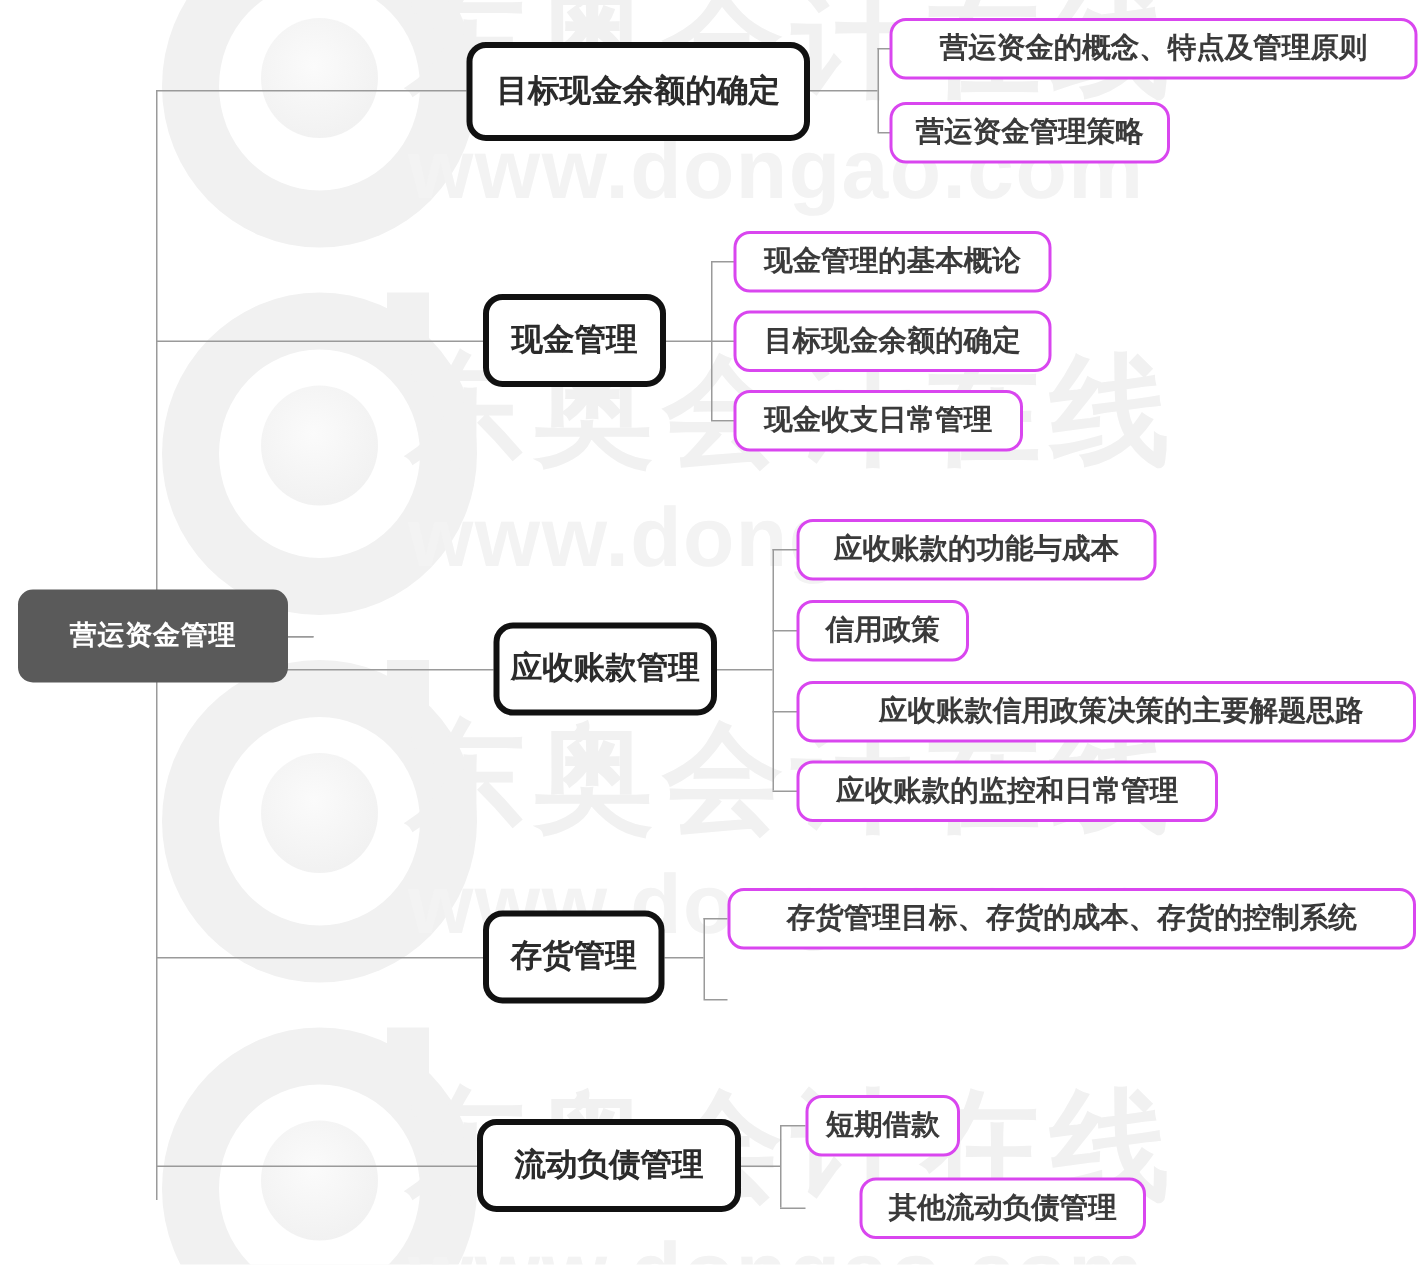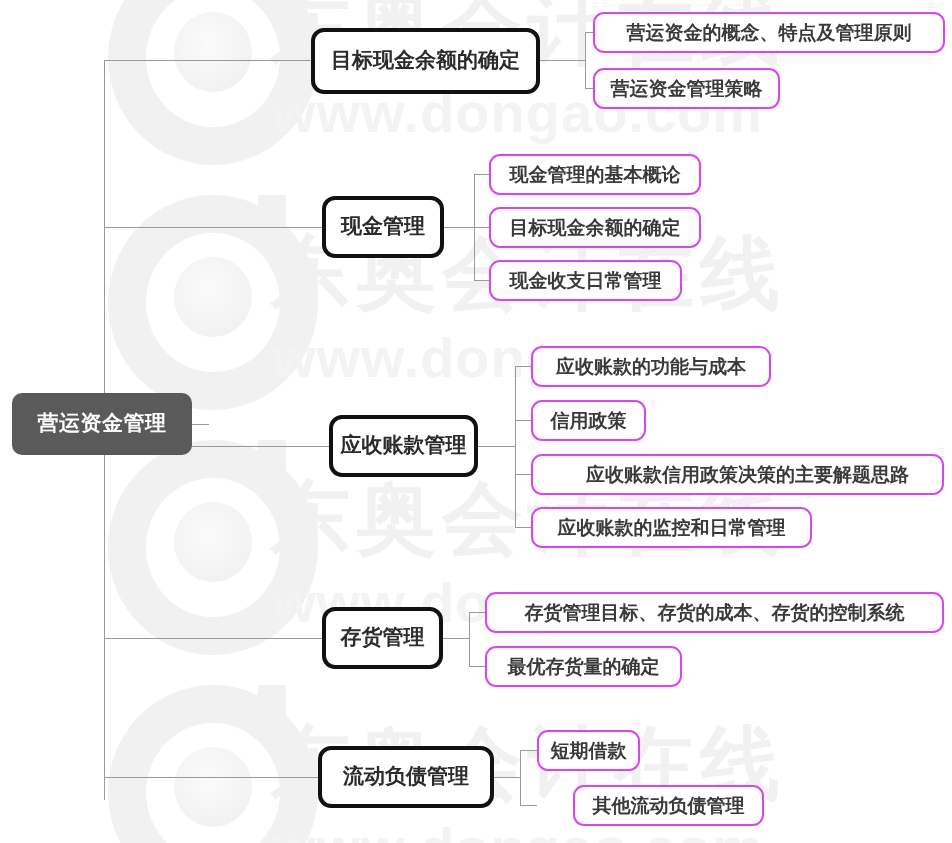--- a/index.html
+++ b/index.html
@@ -71,21 +71,21 @@
     text-align:center;
     font-family:"DejaVu Sans","Liberation Sans",sans-serif;
     font-weight:bold;
     line-height:1.1;
     white-space:nowrap;
   }
   .node.root{
     background:#5a5a5a;
     color:#ffffff;
     border-radius:10px;
-    font-size:21px;
+    font-size:18px;
     letter-spacing:0.5px;
   }
   .node.l2{
     background:#ffffff;
     color:#2b2b2b;
     border:4px solid #111111;
     border-radius:13px;
     font-size:21px;
   }
   .node.l3{
@@ -195,19 +195,18 @@
   <div class="node l3" style="left:489px;top:260px;width:193px;height:41px;">现金收支日常管理</div>
 
   <div class="node l2" style="left:329px;top:415px;width:149px;height:62px;">应收账款管理</div>
   <div class="node l3" style="left:531px;top:346px;width:240px;height:41px;">应收账款的功能与成本</div>
   <div class="node l3" style="left:531px;top:400px;width:115px;height:41px;">信用政策</div>
   <div class="node l3" style="left:531px;top:454px;width:413px;height:41px;padding-left:20px;">应收账款信用政策决策的主要解题思路</div>
   <div class="node l3" style="left:531px;top:507px;width:281px;height:41px;">应收账款的监控和日常管理</div>
 
   <div class="node l2" style="left:322px;top:607px;width:121px;height:62px;">存货管理</div>
   <div class="node l3" style="left:485px;top:592px;width:459px;height:41px;">存货管理目标、存货的成本、存货的控制系统</div>
-  <div class="node l3" style="left:485px;top:646px;width:197px;height:41px;">最优存货量的确定</div>
 
   <div class="node l2" style="left:318px;top:746px;width:176px;height:62px;">流动负债管理</div>
   <div class="node l3" style="left:537px;top:730px;width:103px;height:41px;">短期借款</div>
   <div class="node l3" style="left:537px;top:785px;width:191px;height:41px;margin-left:36px;">其他流动负债管理</div>
 
 </div>
 
 </body></html>

